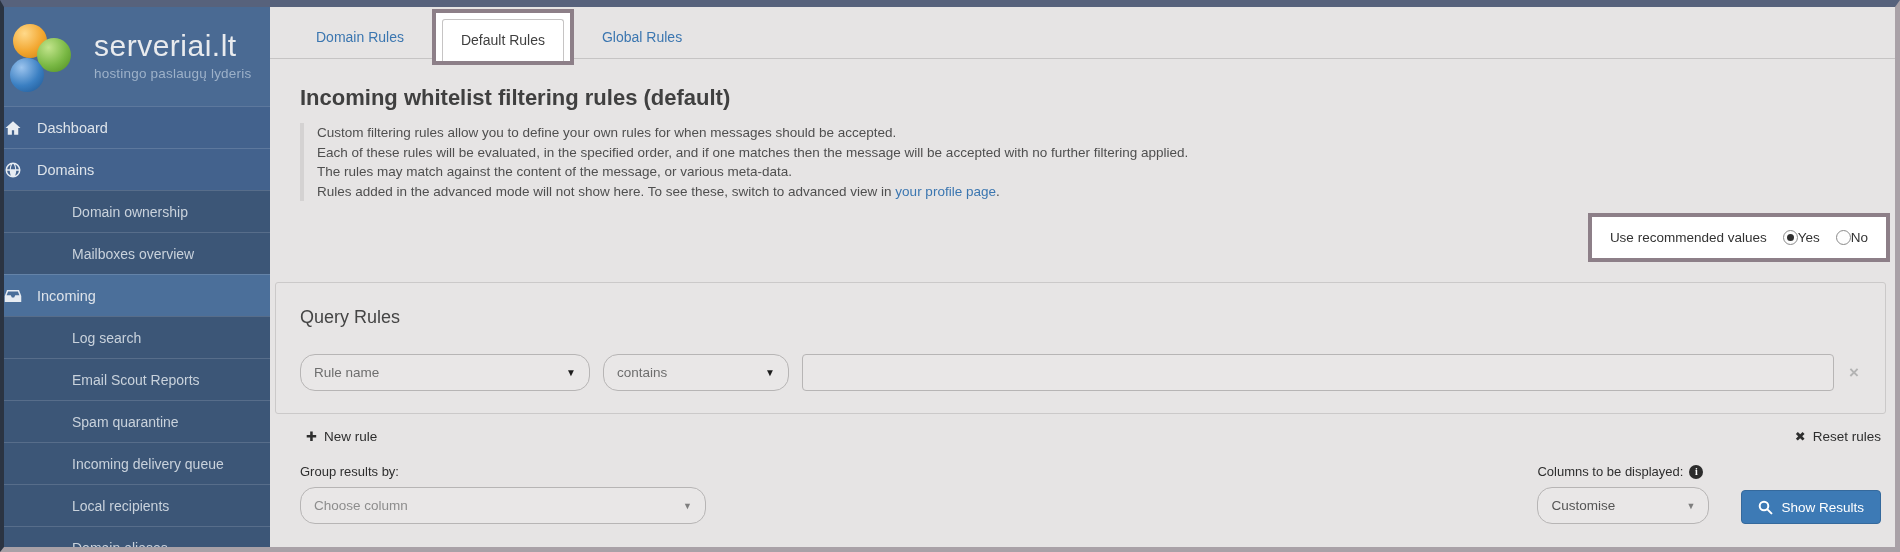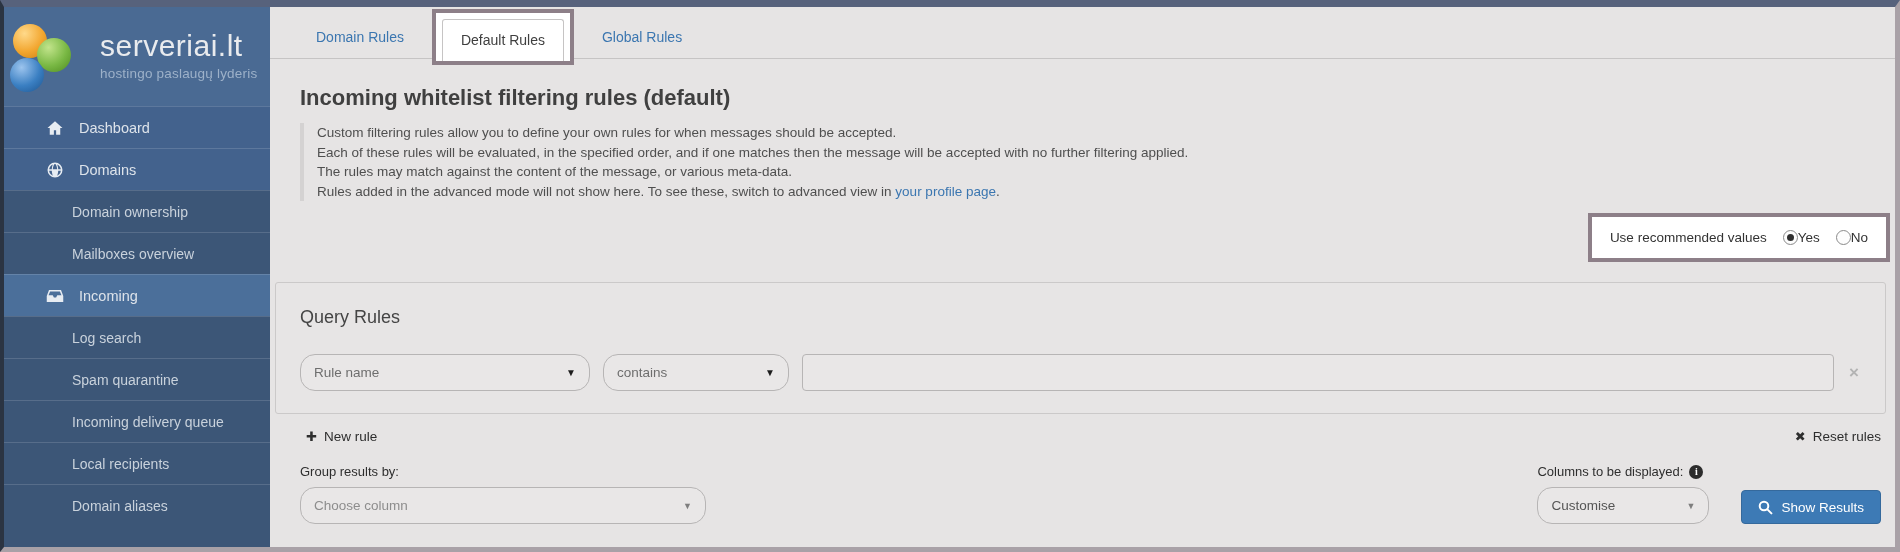--- a/index.html
+++ b/index.html
@@ -12,26 +12,26 @@
   
   .sidebar { flex:0 0 266px; width:266px; background:#3c5677; overflow:hidden; }
   .logo-block { height:99px; background:#4a6a93; position:relative; }
   .ball { position:absolute; border-radius:50%; }
   .ball.orange { left:9px;  top:17px; width:34px; height:34px; z-index:1;
     background:radial-gradient(circle at 34% 28%, #ffd98a, #f2a62f 55%, #c97f12); }
   .ball.green  { left:33px; top:31px; width:34px; height:34px; z-index:2;
     background:radial-gradient(circle at 34% 28%, #c2e48b, #79b844 55%, #4d8a1f); }
   .ball.blue   { left:6px;  top:51px; width:34px; height:34px; z-index:3;
     background:radial-gradient(circle at 34% 28%, #9cc4ee, #3a7fc2 55%, #1d548f); }
-  .brand-text { position:absolute; left:96px; top:22px; }
+  .brand-text { position:absolute; left:90px; top:22px; }
   .brand-name { font-size:30px; color:#e9ebee; letter-spacing:0.5px; }
   .brand-tagline { font-size:13.5px; color:#9db1c9; margin-top:3px; letter-spacing:0.2px; }
   .nav-item { height:42px; display:flex; align-items:center; cursor:pointer;
     border-top:1px solid rgba(255,255,255,0.14); }
-  .nav-item.top { background:#43628d; padding-left:42px; color:#dde3ea; font-size:14.5px; gap:15px; }
+  .nav-item.top { background:#43628d; color:#dde3ea; font-size:14.5px; gap:15px; }
   .nav-item.sub { background:#3c5677; padding-left:68px; color:#c9d2dc; font-size:14px; }
   .nav-item.active { background:#4b6f9a; }
   .nav-icon { width:18px; height:18px; display:inline-flex; }
   .nav-icon svg { width:18px; height:18px; fill:#e7ecf2; }
   
   .main { flex:1; display:flex; flex-direction:column; overflow:hidden; }
   .tabbar { margin-top:2px; height:50px; display:flex; align-items:flex-end;
     padding-left:30px; border-bottom:1px solid #c6c4c4; position:relative; }
   .tab-link { color:#3b76b0; font-size:14px; padding:0 16px 13px; cursor:pointer; }
   .tab-active-outer { border:4px solid #8d7f88; background:#ffffff; margin:0 12px -7px;
@@ -126,20 +126,23 @@
         <svg viewBox="0 0 24 24">
             <path d="M4 4h16l3 8v8H1v-8zm1.5 2L3.4 11H9l1.5 3h3L15 11h5.6l-2.1-5z"></path>
           </svg>
       </span>
       <span>Incoming</span>
     </div>
     <div class="nav-item sub">
       <span>Log search</span>
     </div>
     <div class="nav-item sub">
+      <span>Email Scout Reports</span>
+    </div>
+    <div class="nav-item sub">
       <span>Spam quarantine</span>
     </div>
     <div class="nav-item sub">
       <span>Incoming delivery queue</span>
     </div>
     <div class="nav-item sub">
       <span>Local recipients</span>
     </div>
     <div class="nav-item sub">
       <span>Domain aliases</span>

